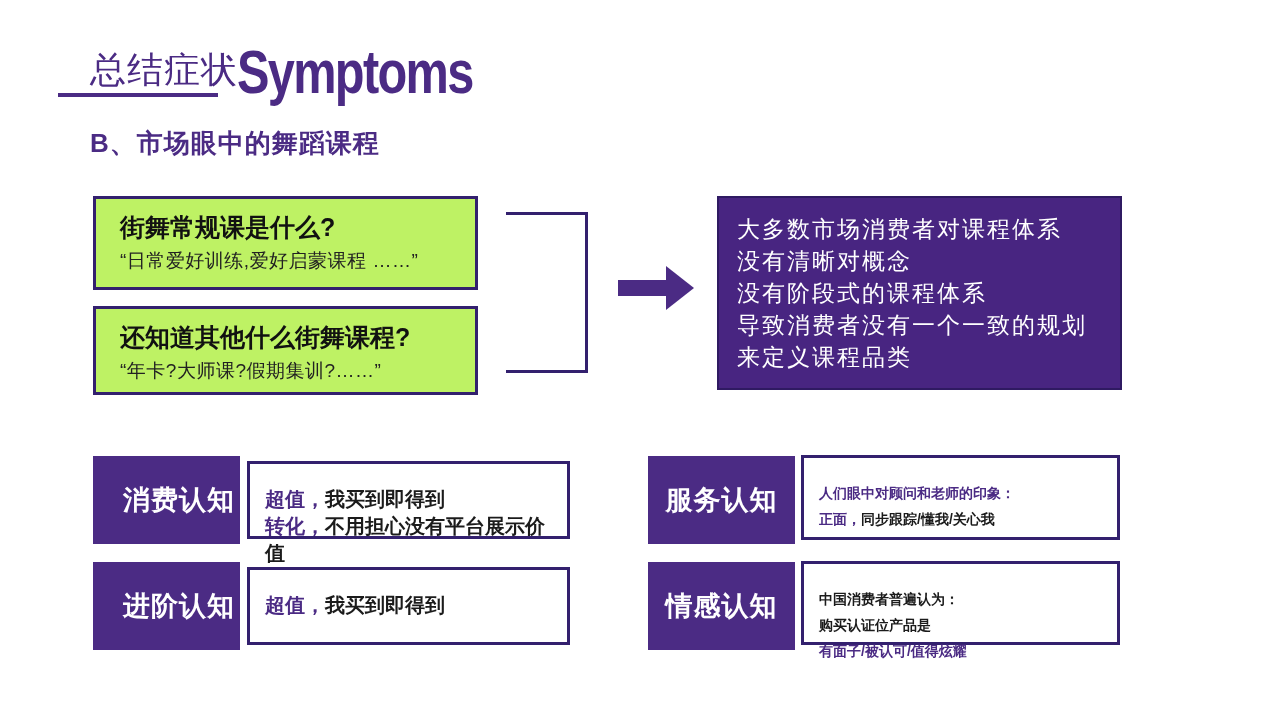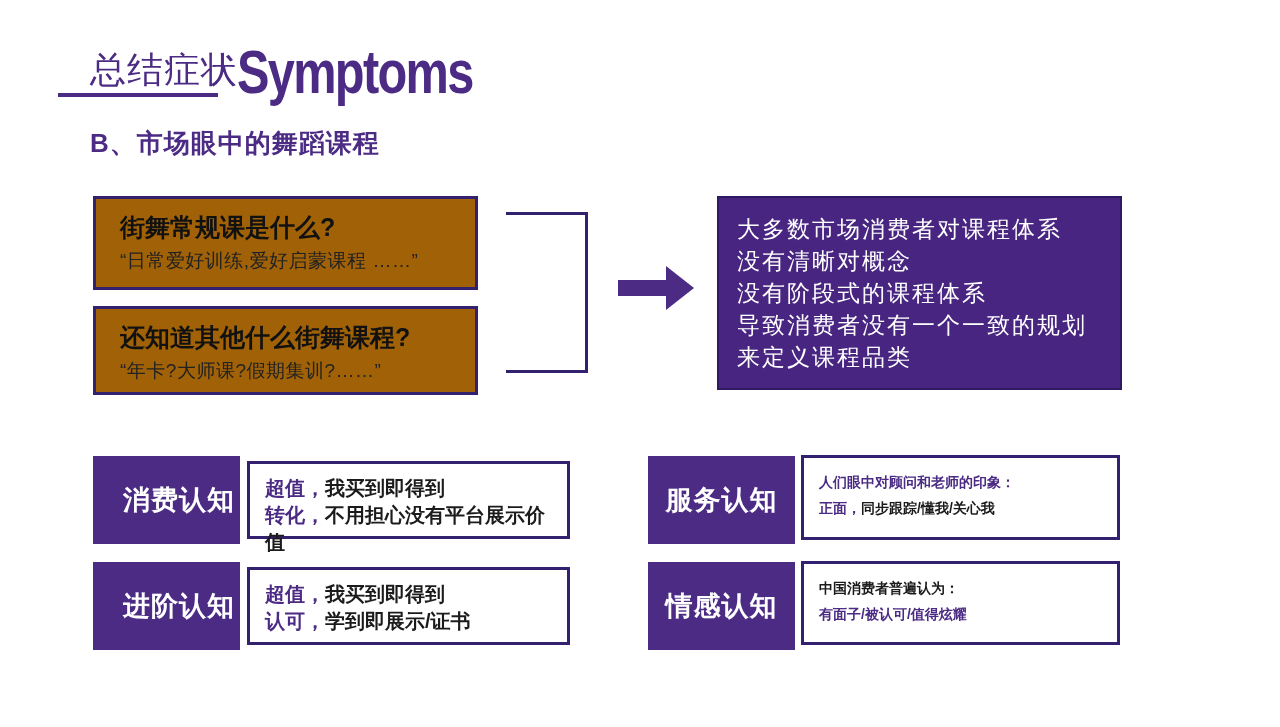--- a/index.html
+++ b/index.html
@@ -32,21 +32,21 @@
     transform:scale(0.84,1.04);transform-origin:left top;
     white-space:nowrap;
   }
   .subtitle{
     position:absolute;left:90px;top:126px;
     font-size:26px;font-weight:bold;color:var(--purple);
     letter-spacing:1px;
   }
   
   .qbox{
-    position:absolute;left:93px;width:385px;background:#a16207;
+    position:absolute;left:93px;width:385px;background:#bef264;
     border:3px solid var(--border-dark);
     padding:13px 10px 0 24px;
   }
   .qbox-1{top:196px;height:94px;}
   .qbox-2{top:306px;height:89px;}
   .q-title{font-size:25px;font-weight:bold;color:#111;line-height:1.25;}
   .q-quote{font-size:19px;color:#222;margin-top:5px;letter-spacing:0.5px;}
   
   .bracket{position:absolute;background:var(--border-dark);}
   .bracket-top{left:506px;top:212px;width:82px;height:3px;}
@@ -69,21 +69,21 @@
   .card-label{
     position:absolute;left:0;width:147px;
     background:var(--purple);color:#fff;
     display:flex;align-items:center;justify-content:center;
     font-size:27px;font-weight:bold;letter-spacing:1px;
   }
   .card-1 .card-label,.card-2 .card-label{top:0;height:88px;padding-left:25px;}
   .card-3 .card-label,.card-4 .card-label{top:1px;height:88px;}
   .card-box{
     position:absolute;background:#fff;border:3px solid var(--border-dark);
-    padding:11px 6px 0 15px;
+    padding:22px 6px 0 15px;
   }
   .card-1 .card-box,.card-2 .card-box{left:154px;top:5px;width:323px;height:78px;}
   .card-3 .card-box{left:153px;top:0;width:319px;height:85px;}
   .card-4 .card-box{left:153px;top:0;width:319px;height:84px;}
   .card-1 .card-line,.card-2 .card-line{font-size:20px;font-weight:bold;line-height:27px;}
   .card-3 .card-line,.card-4 .card-line{font-size:14px;font-weight:bold;line-height:26px;}
   .seg-purple{color:var(--purple);}
   .seg-black{color:var(--ink);}
 </style>
 </head>
@@ -131,36 +131,36 @@
           <div class="card-line"><span class="seg-purple">超值，</span><span class="seg-black">我买到即得到</span></div>
           <div class="card-line"><span class="seg-purple">转化，</span><span class="seg-black">不用担心没有平台展示价值</span></div>
         </div>
     </div>
   </div>
   <div class="card card-2">
     <div class="card-label">进阶认知</div>
     <div class="card-box">
       <div>
           <div class="card-line"><span class="seg-purple">超值，</span><span class="seg-black">我买到即得到</span></div>
-          <div class="card-line"><span class="seg-purple">认可，</span><span class="seg-black">学到即展示/证书</span></div>
         </div>
     </div>
   </div>
   <div class="card card-3">
     <div class="card-label">服务认知</div>
     <div class="card-box">
       <div>
           <div class="card-line"><span class="seg-purple">人们眼中对顾问和老师的印象：</span></div>
           <div class="card-line"><span class="seg-purple">正面，</span><span class="seg-black">同步跟踪/懂我/关心我</span></div>
         </div>
     </div>
   </div>
   <div class="card card-4">
     <div class="card-label">情感认知</div>
     <div class="card-box">
       <div>
           <div class="card-line"><span class="seg-black">中国消费者普遍认为：</span></div>
+          <div class="card-line"><span class="seg-black">购买认证位产品是</span></div>
           <div class="card-line"><span class="seg-purple">有面子/被认可/值得炫耀</span></div>
         </div>
     </div>
   </div>
 
 </div>
 
 </body></html>

